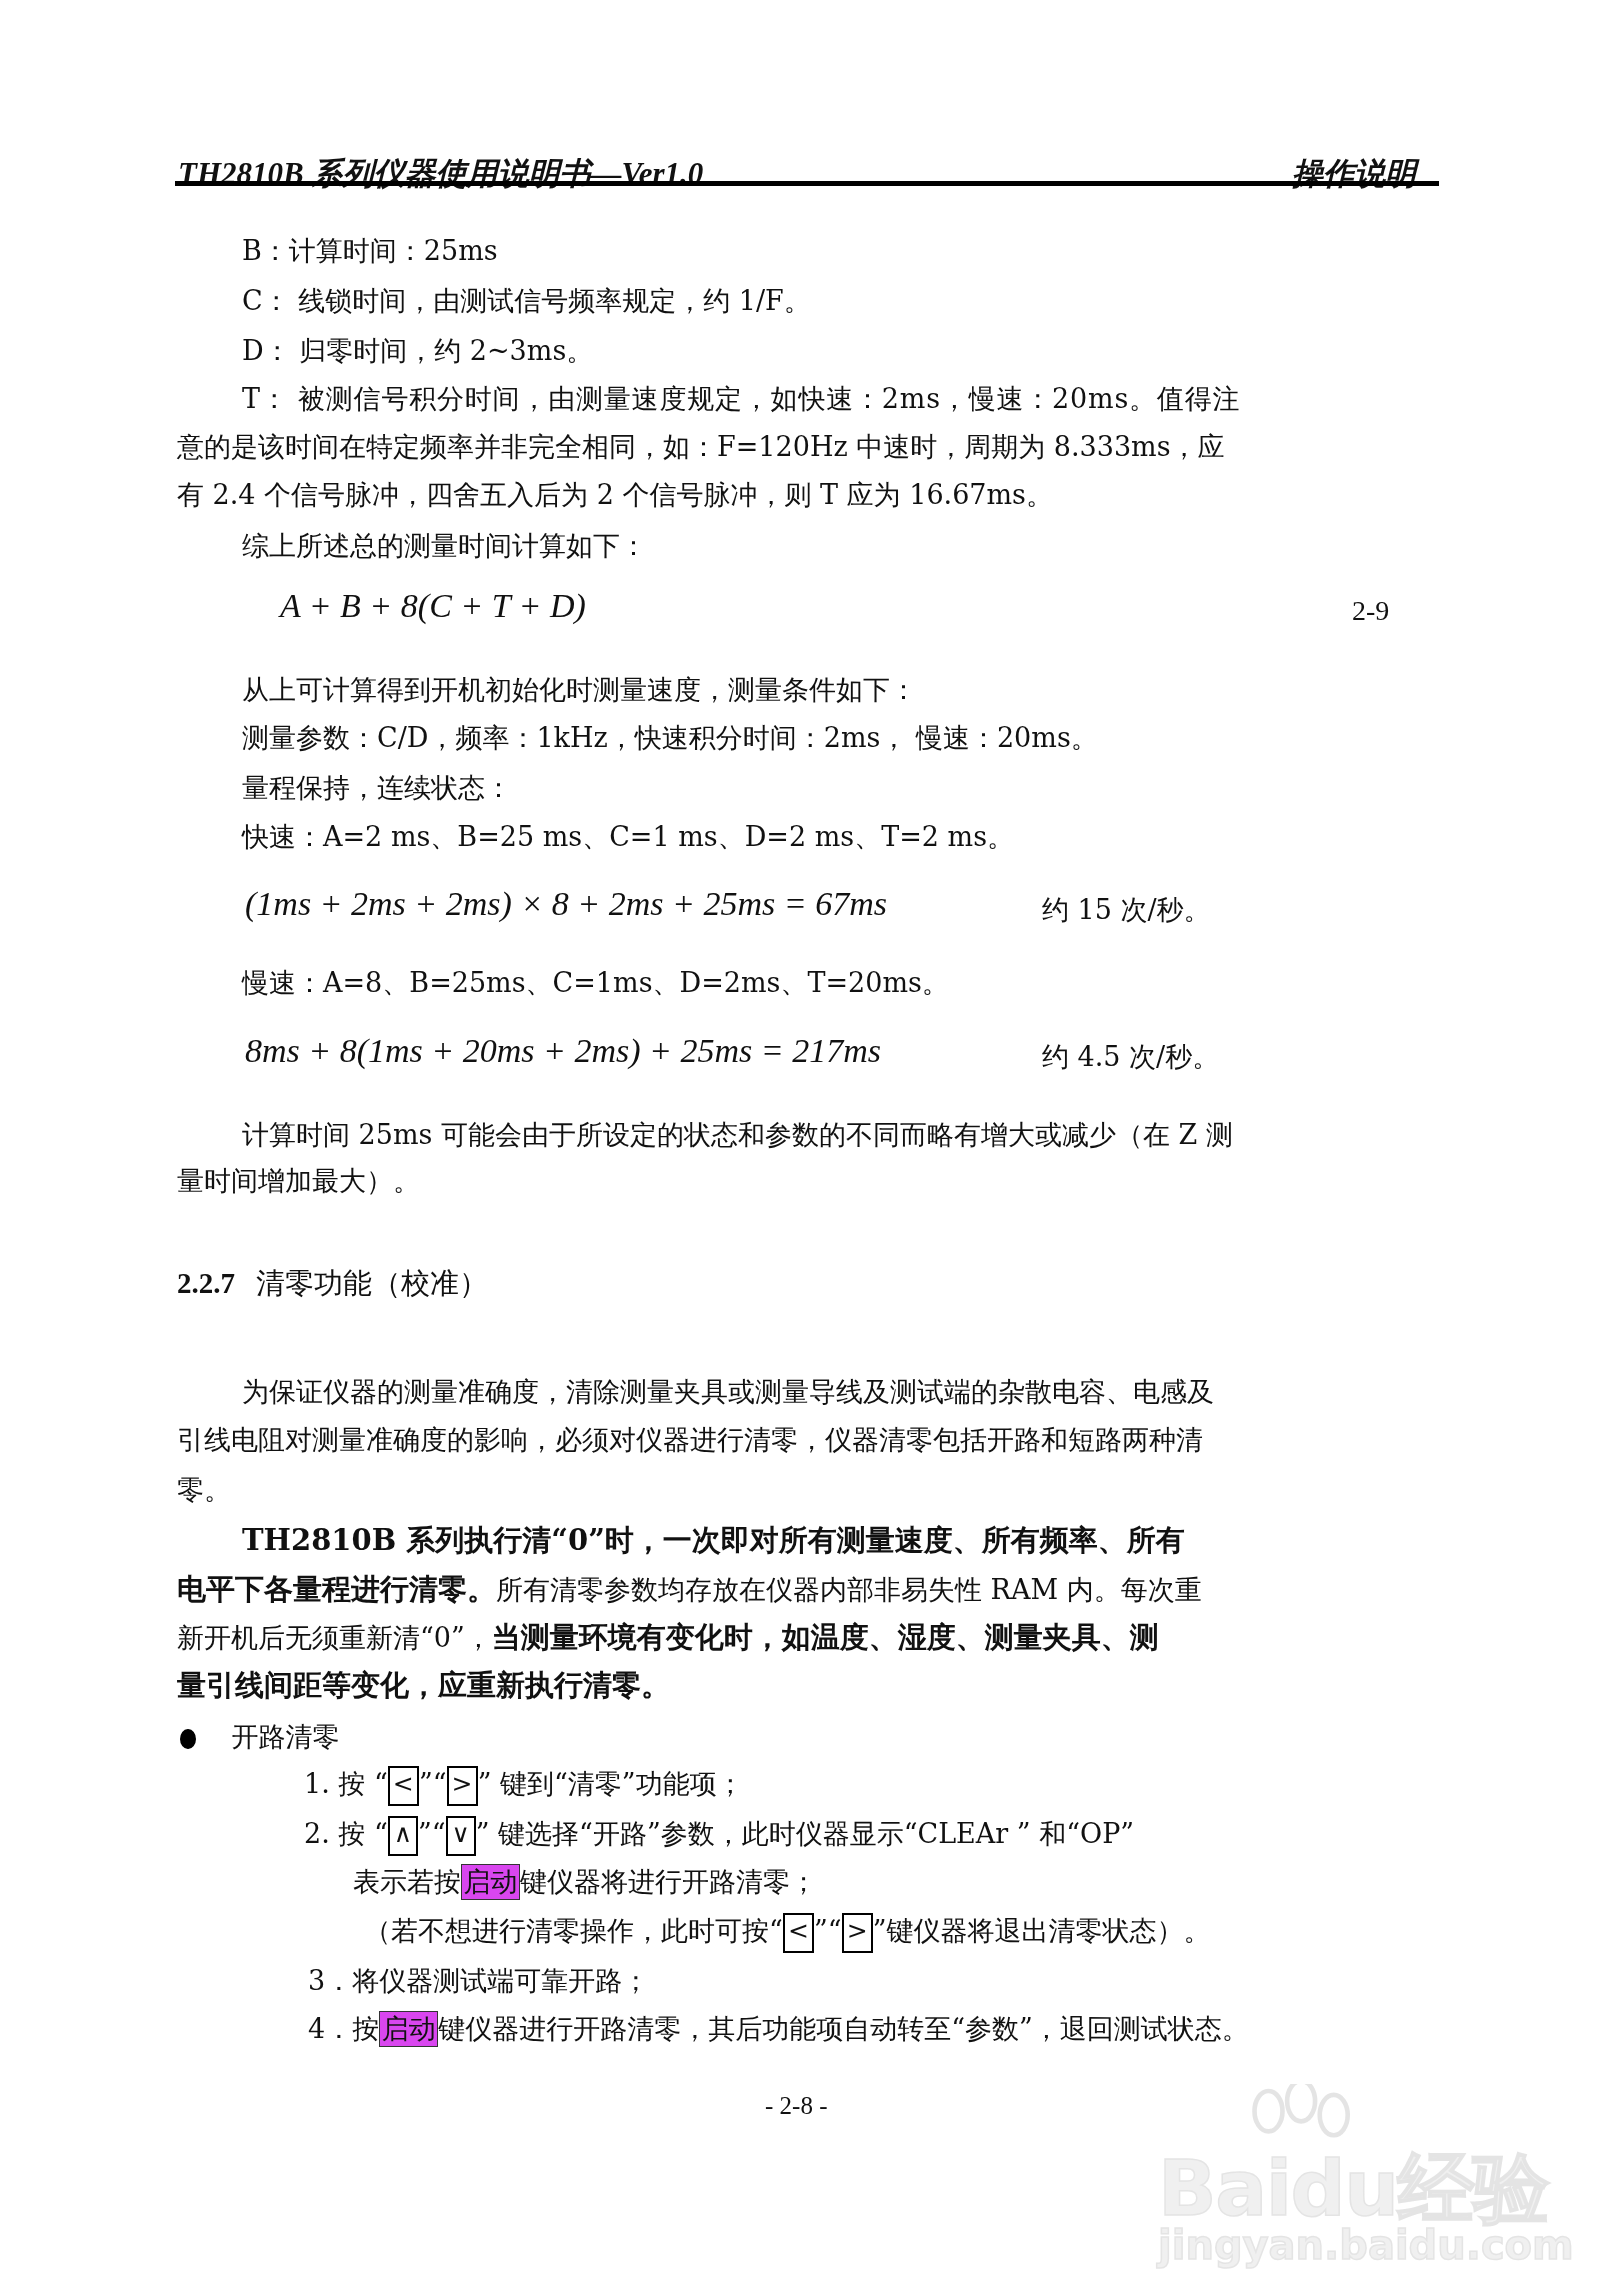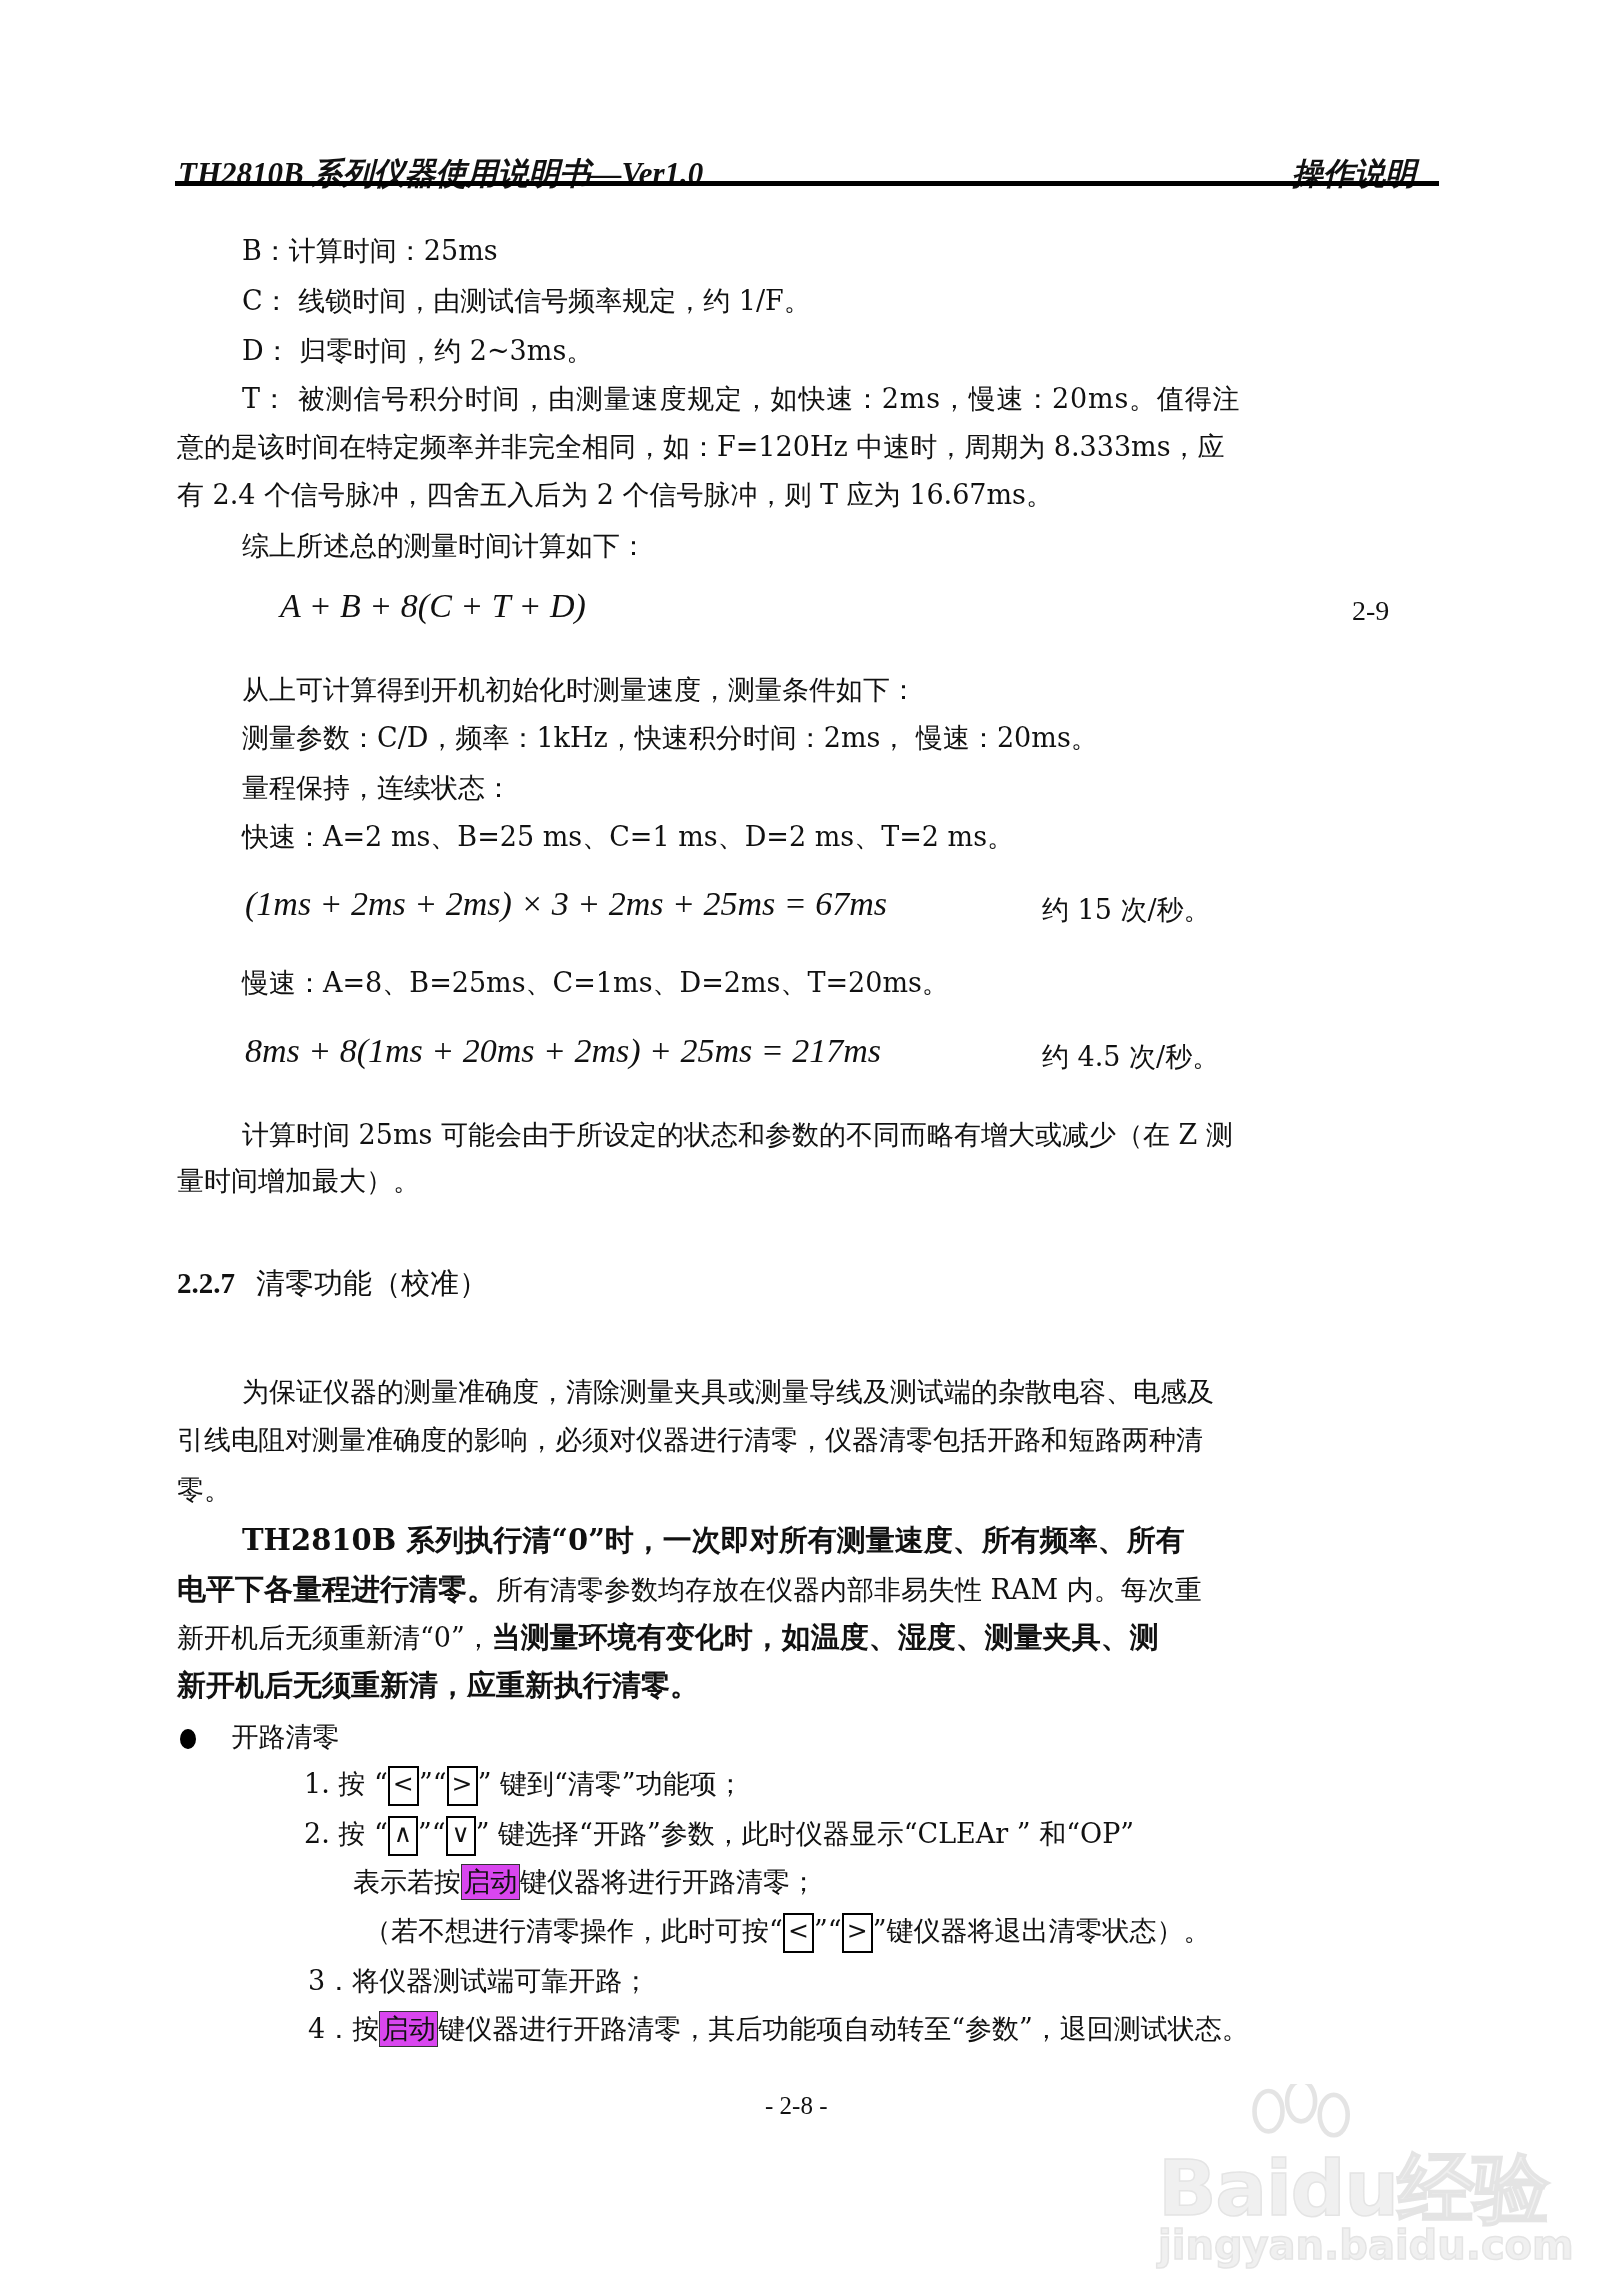--- a/index.html
+++ b/index.html
@@ -39,21 +39,21 @@
 <div class="line" style="left:242px; top:527px;">综上所述总的测量时间计算如下：</div>
 
 <div class="abs math" style="left:280px; top:587px;"><i>A + B + 8(C + T + D)</i></div>
 <div class="abs" style="left:1352px; top:595px; font-family:'Liberation Serif', serif; font-size:28px;">2-9</div>
 
 <div class="line" style="left:242px; top:671px;">从上可计算得到开机初始化时测量速度，测量条件如下：</div>
 <div class="line" style="left:242px; top:719px;">测量参数：C/D，频率：1kHz，快速积分时间：2ms， 慢速：20ms。</div>
 <div class="line" style="left:242px; top:769px;">量程保持，连续状态：</div>
 <div class="line" style="left:242px; top:818px;">快速：A=2 ms、B=25 ms、C=1 ms、D=2 ms、T=2 ms。</div>
 
-<div class="abs math" style="left:245px; top:885px;"><i>(1ms + 2ms + 2ms) × 3 + 2ms + 25ms = 67ms</i></div>
+<div class="abs math" style="left:245px; top:885px;"><i>(1ms + 2ms + 2ms) × 8 + 2ms + 25ms = 67ms</i></div>
 <div class="line" style="left:1042px; top:891px;">约 15 次/秒。</div>
 
 <div class="line" style="left:242px; top:964px;">慢速：A=8、B=25ms、C=1ms、D=2ms、T=20ms。</div>
 
 <div class="abs math" style="left:245px; top:1032px;"><i>8ms + 8(1ms + 20ms + 2ms) + 25ms = 217ms</i></div>
 <div class="line" style="left:1042px; top:1038px;">约 4.5 次/秒。</div>
 
 <div class="line" style="left:242px; top:1116px;">计算时间 25ms 可能会由于所设定的状态和参数的不同而略有增大或减少（在 Z 测</div>
 <div class="line" style="left:177px; top:1162px;">量时间增加最大）。</div>
 
@@ -62,21 +62,21 @@
   <span style="font-weight:normal; margin-left:11px;">清零功能（校准）</span>
 </div>
 
 <div class="line" style="left:242px; top:1373px;">为保证仪器的测量准确度，清除测量夹具或测量导线及测试端的杂散电容、电感及</div>
 <div class="line" style="left:177px; top:1421px;">引线电阻对测量准确度的影响，必须对仪器进行清零，仪器清零包括开路和短路两种清</div>
 <div class="line" style="left:177px; top:1471px;">零。</div>
 
 <div class="line bold" style="left:242px; top:1522px; font-size:29px;">TH2810B 系列执行清“0”时，一次即对所有测量速度、所有频率、所有</div>
 <div class="line" style="left:177px; top:1571px;"><span class="bold" style="font-size:29px;">电平下各量程进行清零。</span><span>所有清零参数均存放在仪器内部非易失性 RAM 内。每次重</span></div>
 <div class="line" style="left:177px; top:1619px;"><span>新开机后无须重新清“0”，</span><span class="bold" style="font-size:29px;">当测量环境有变化时，如温度、湿度、测量夹具、测</span></div>
-<div class="line bold" style="left:177px; top:1667px; font-size:29px;">新开机后无须重新清，应重新执行清零。</div>
+<div class="line bold" style="left:177px; top:1667px; font-size:29px;">量引线间距等变化，应重新执行清零。</div>
 
 <div class="line" style="left:180px; top:1718px;"><span class="bullet"></span><span>开路清零</span></div>
 
 <div class="line" style="left:304px; top:1765px;">
   <span>1.</span>
   <span>按 “</span><span class="key">&lt;</span><span>”“</span><span class="key">&gt;</span><span>” 键到“清零”功能项；</span>
 </div>
 
 <div class="line" style="left:304px; top:1815px;">
   <span>2.</span>

